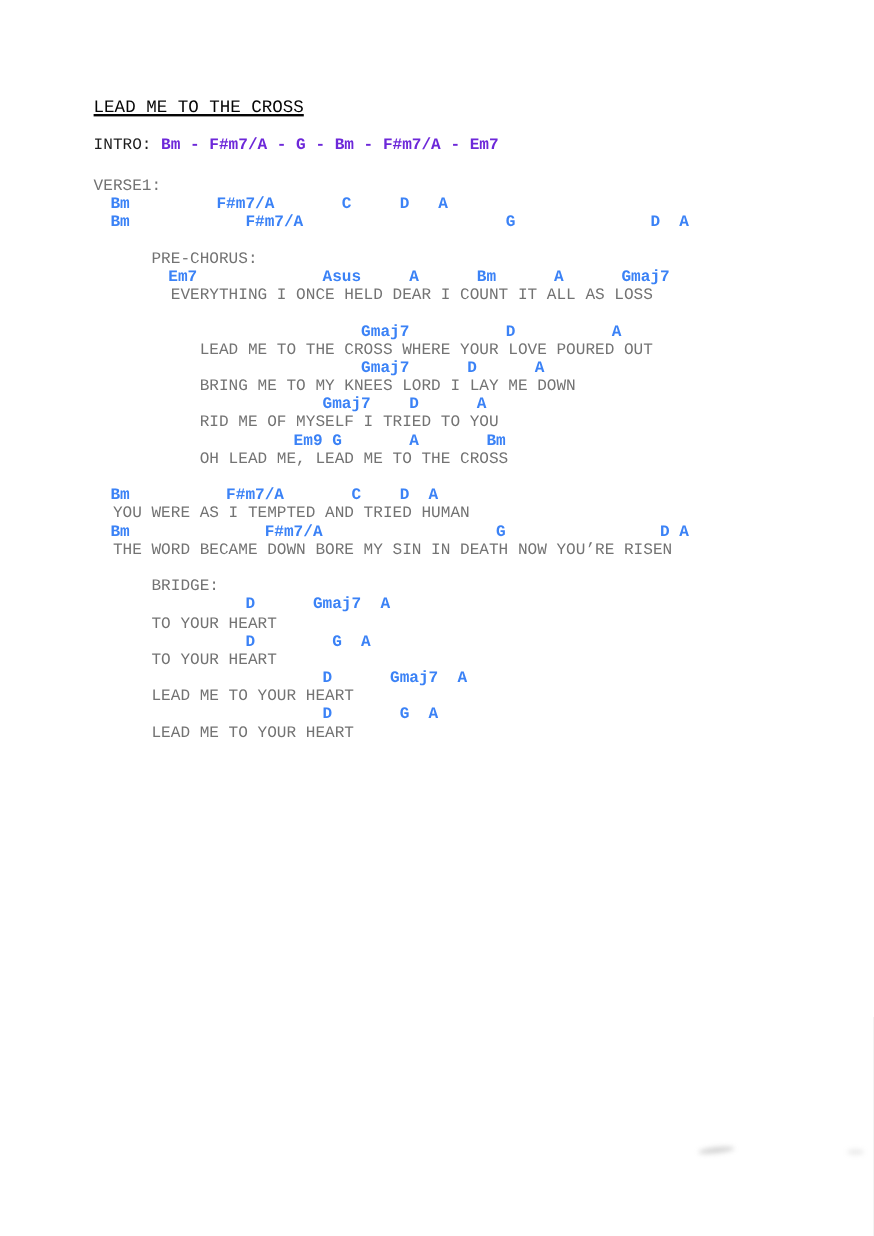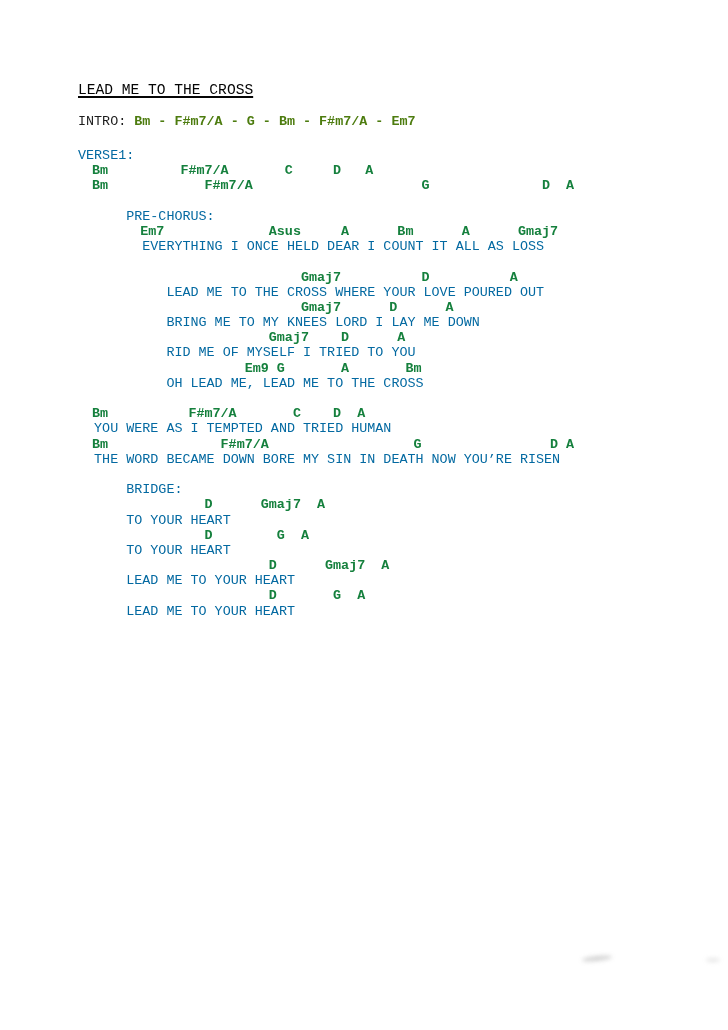--- a/index.html
+++ b/index.html
@@ -35,37 +35,37 @@
     position: absolute;
     left: 78px;
     top: 114px;
     font-size: 13.4px;
     line-height: 15.2px;
     white-space: pre;
     color: #1d1d1d;
   }
   .intro .chords-inline {
     font-weight: 700;
-    color: #4d7c0f;
+    color: #6d28d9;
   }
   .lines {
     position: absolute;
     left: 78px;
     top: 148px;
     font-size: 13.4px;
     line-height: 15.2px;
   }
   .line {
     white-space: pre;
     height: 15.2px;
-    color: #0369a1;
+    color: #737373;
   }
   .line.chords {
     font-weight: 700;
-    color: #15803d;
+    color: #3b82f6;
     padding-left: 14px;
   }
   .line.blank {
     height: 15.2px;
   }
   
   .smudge {
     position: absolute;
     left: 582px;
     top: 956px;

